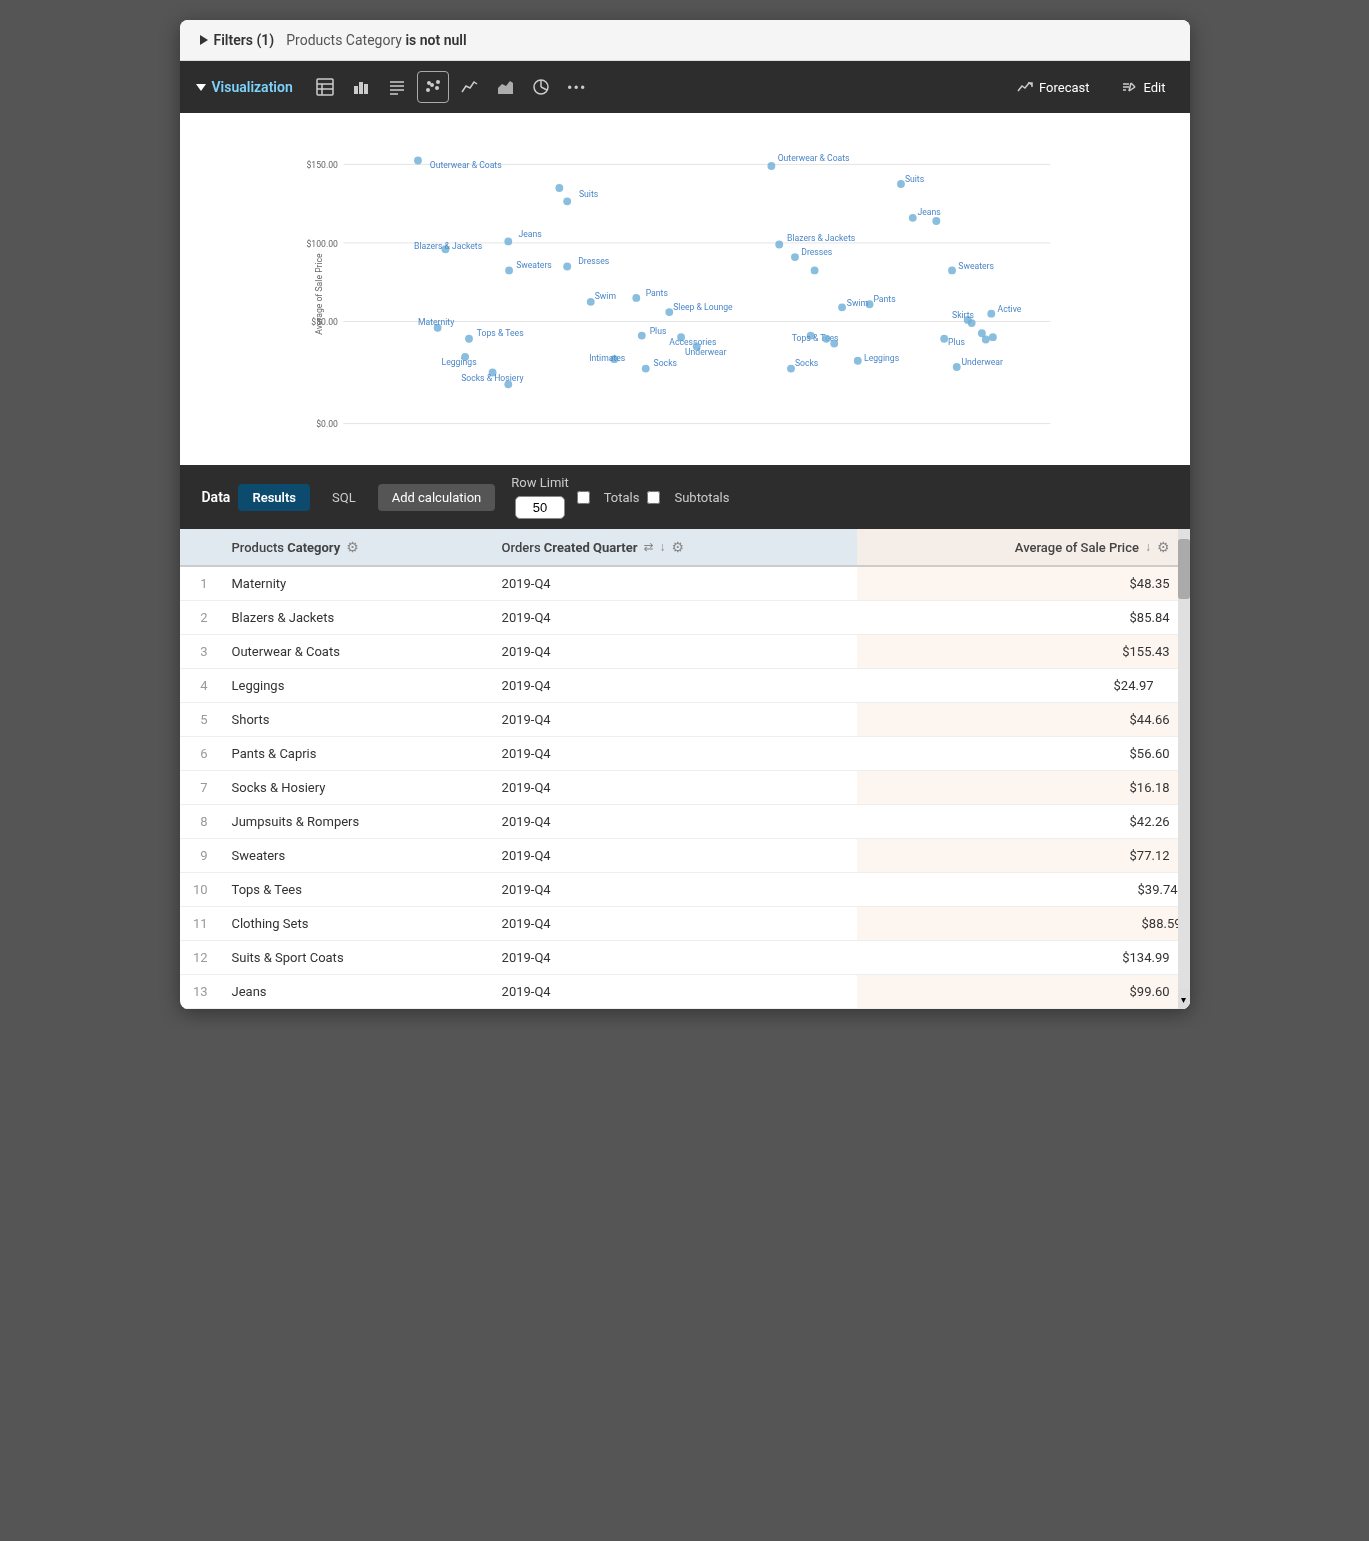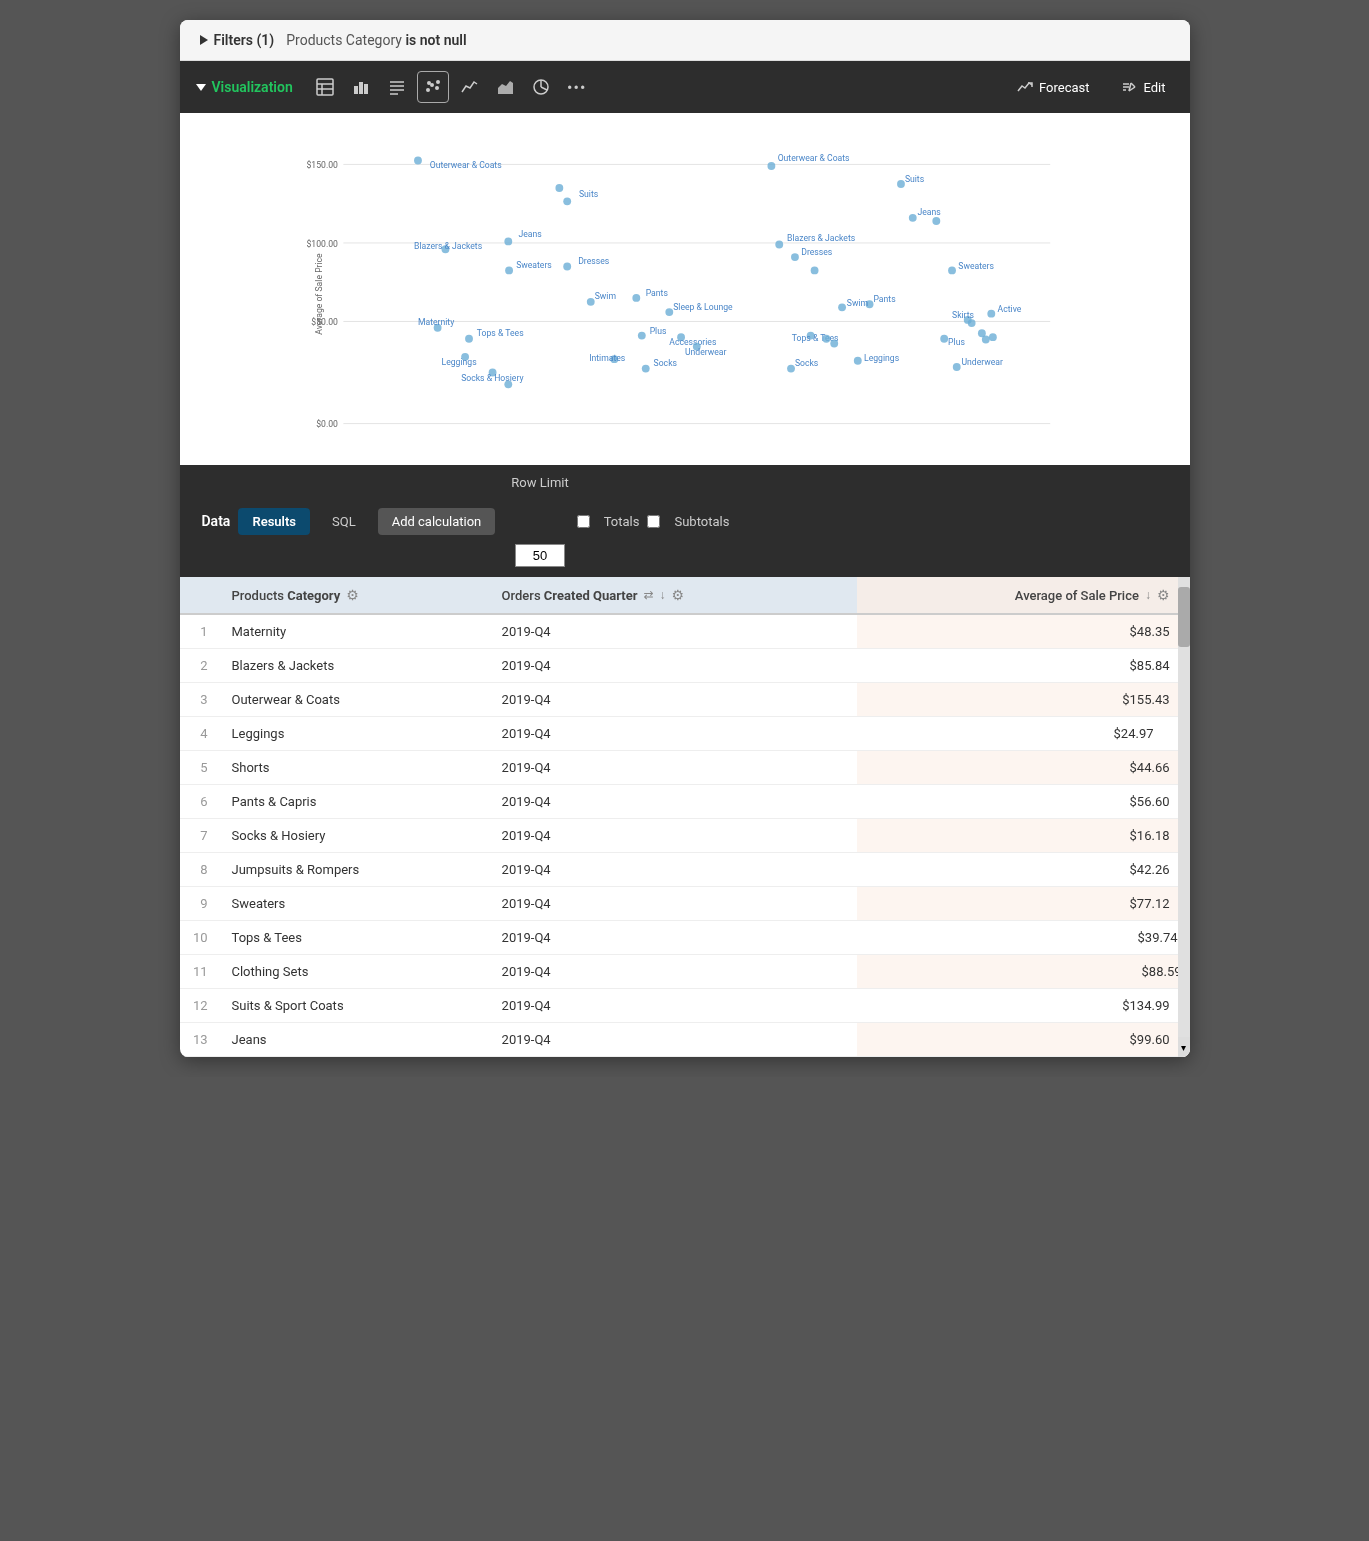--- a/index.html
+++ b/index.html
@@ -54,21 +54,21 @@
       background: #2d2d2d;
       padding: 10px 16px;
       display: flex;
       align-items: center;
       gap: 8px;
     }
     .viz-toggle {
       display: flex;
       align-items: center;
       gap: 6px;
-      color: #22c55e;
+      color: #7dd3fc;
       font-size: 14px;
       font-weight: 600;
       cursor: pointer;
     }
     .viz-toggle .tri-down {
       width: 0; height: 0;
       border-left: 5px solid transparent;
       border-right: 5px solid transparent;
       border-top: 7px solid #fff;
     }
@@ -159,26 +159,25 @@
       align-items: center;
       gap: 6px;
       color: #ccc;
       font-size: 13px;
       margin-left: 8px;
       flex-direction: column;
     }
     .row-limit-input {
       width: 50px;
       padding: 3px 6px;
-      border-radius: 0;
+      border-radius: 5px;
       border: 1px solid #888;
       background: #fff;
       font-size: 13px;
       text-align: center;
-      margin-top: 48px;
     }
     .checkbox-group {
       display: flex;
       align-items: center;
       gap: 14px;
       color: #ccc;
       font-size: 13px;
     }
     .checkbox-group input { cursor: pointer; }
     table {

